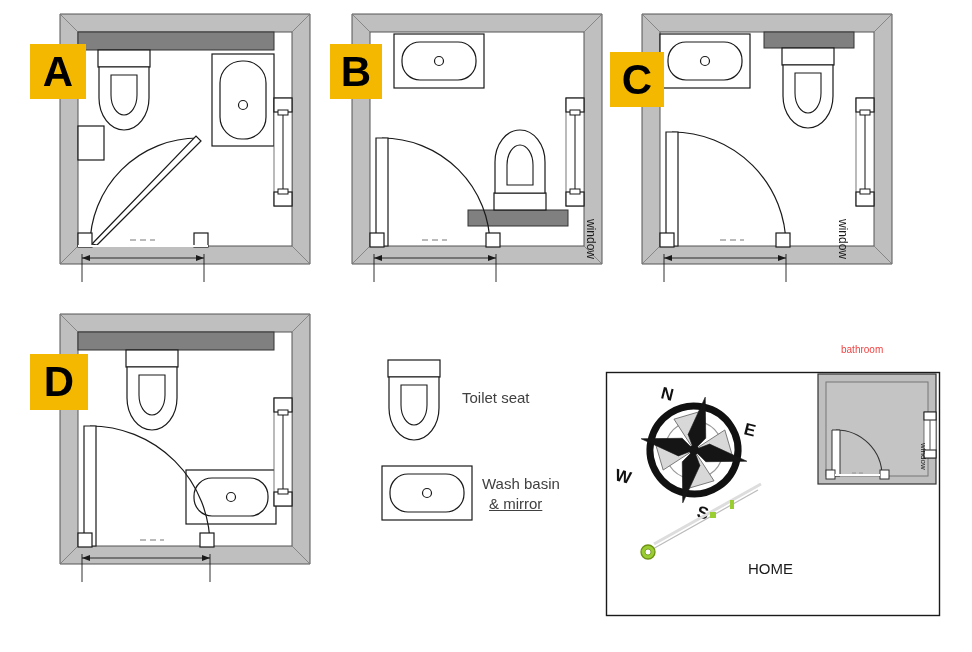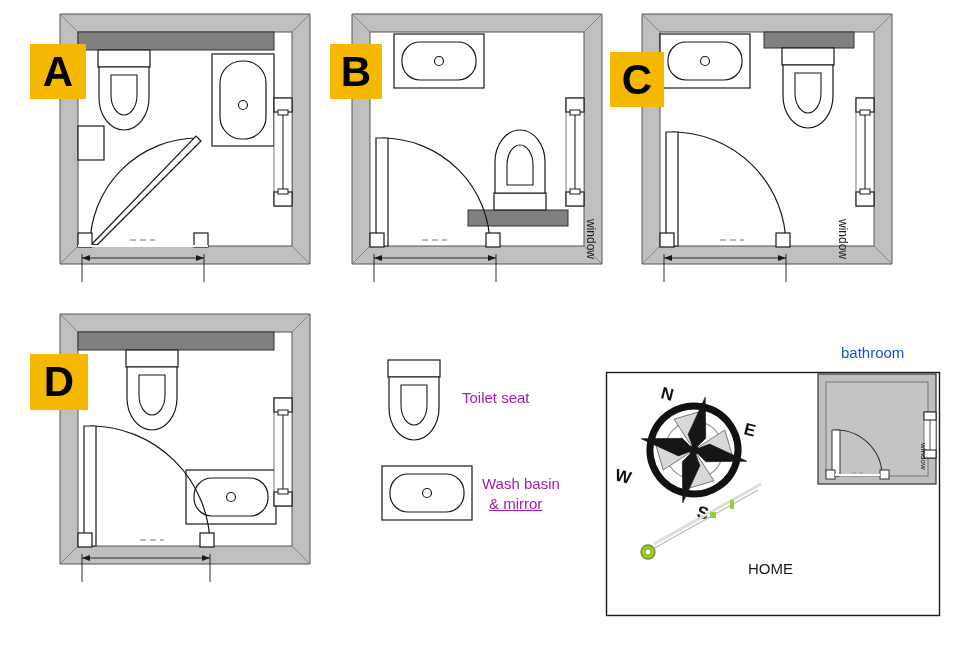--- a/index.html
+++ b/index.html
@@ -10,22 +10,22 @@
     color:#1a1a1a;
   }
   .plan{position:absolute;}
   svg{display:block;overflow:visible;}
   .badge{
     position:absolute;background:#F5B800;color:#000;
     font-weight:bold;display:flex;align-items:center;justify-content:center;
     font-family:"Liberation Sans","DejaVu Sans",sans-serif;
   }
   .badge span{line-height:1;}
-  .lbl{position:absolute;font-size:15px;color:#1d4ed8;white-space:nowrap;}
-  .legend-txt{position:absolute;font-size:15px;color:#a21caf;white-space:nowrap;}
+  .lbl{position:absolute;font-size:10px;color:#ef4444;white-space:nowrap;}
+  .legend-txt{position:absolute;font-size:15px;color:#404040;white-space:nowrap;}
   .winlabel{
     position:absolute;font-size:12px;color:#1a1a1a;white-space:nowrap;
     transform:rotate(-90deg) scale(-1,-1);transform-origin:left top;
   }
   .winlabel.sm{font-size:8px;}
 </style>
 </head>
 <body>
 
 <div class="plan" style="left:60px;top:14px;">

